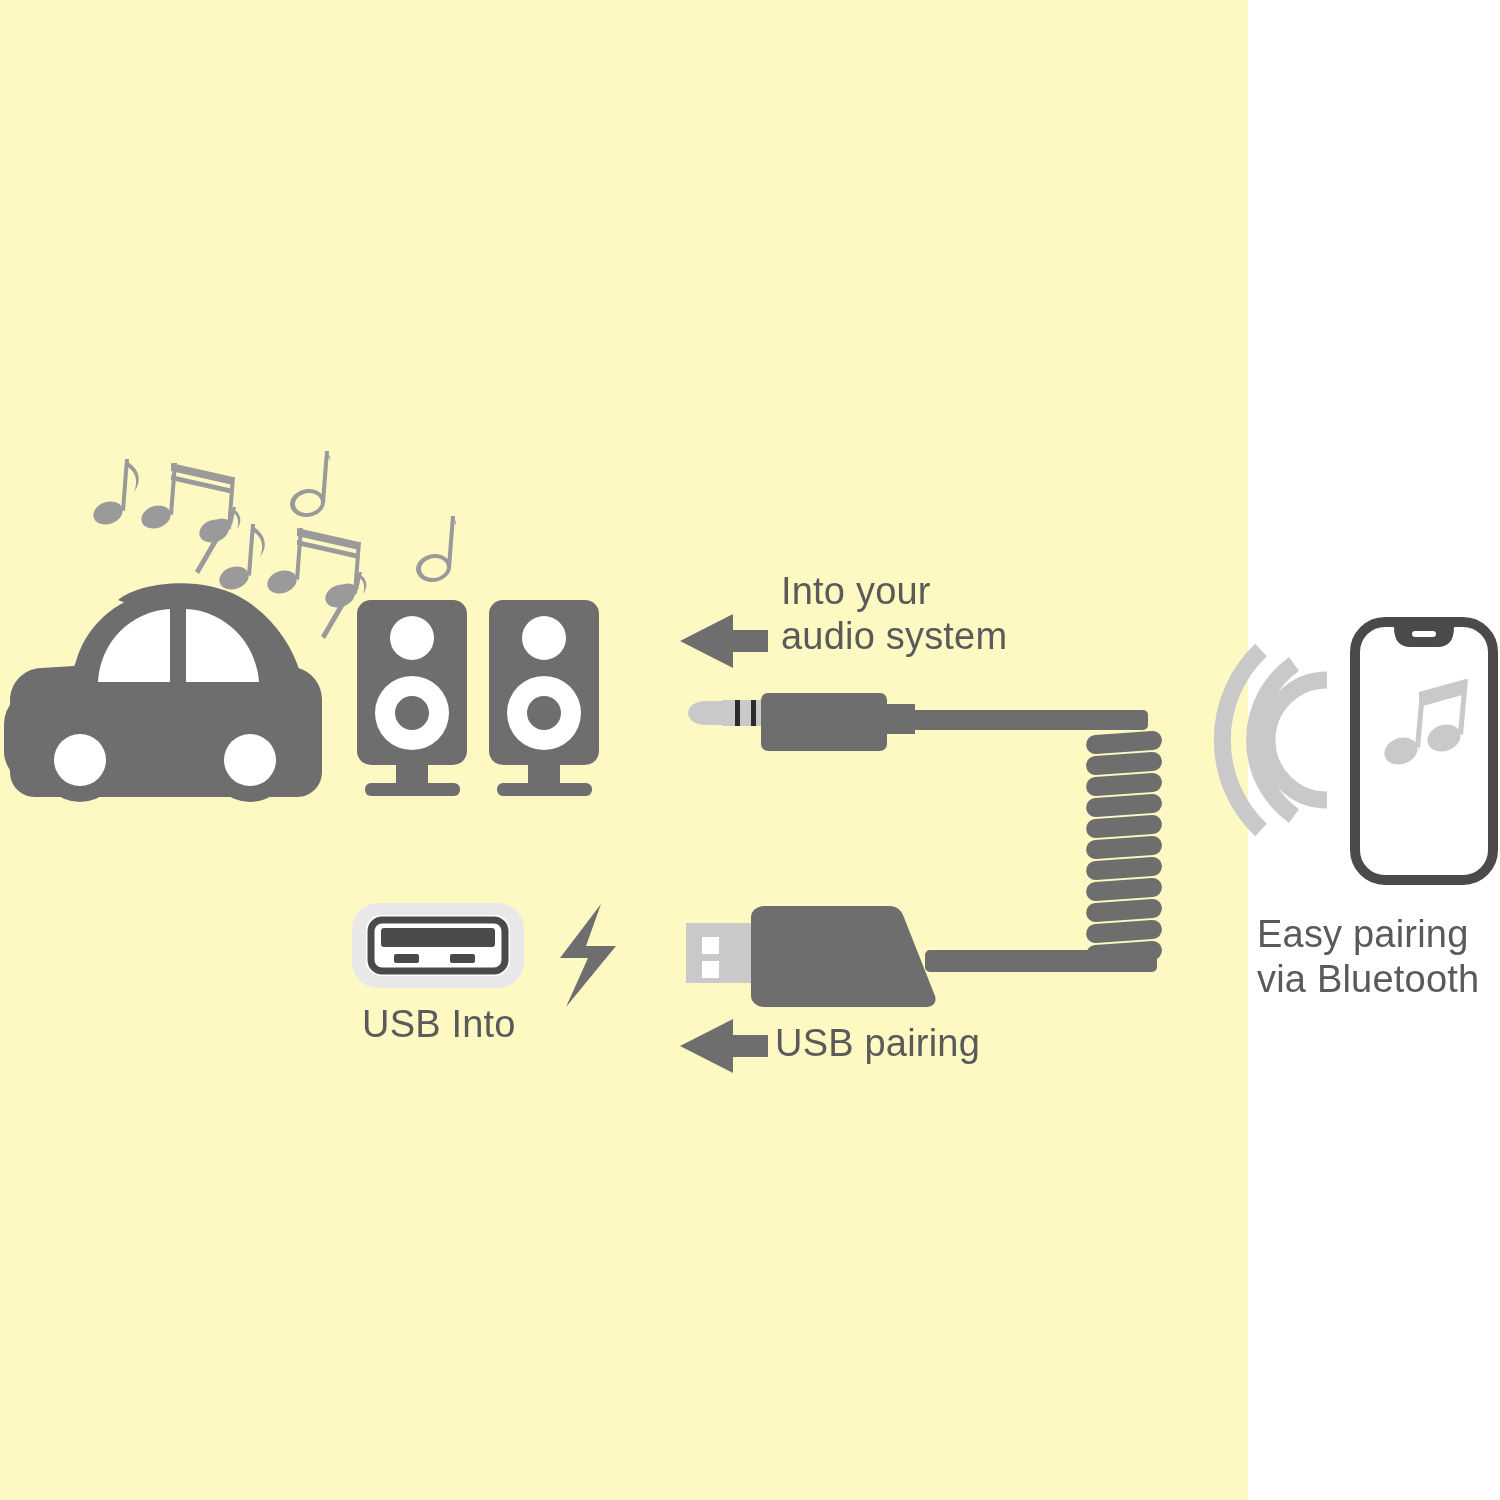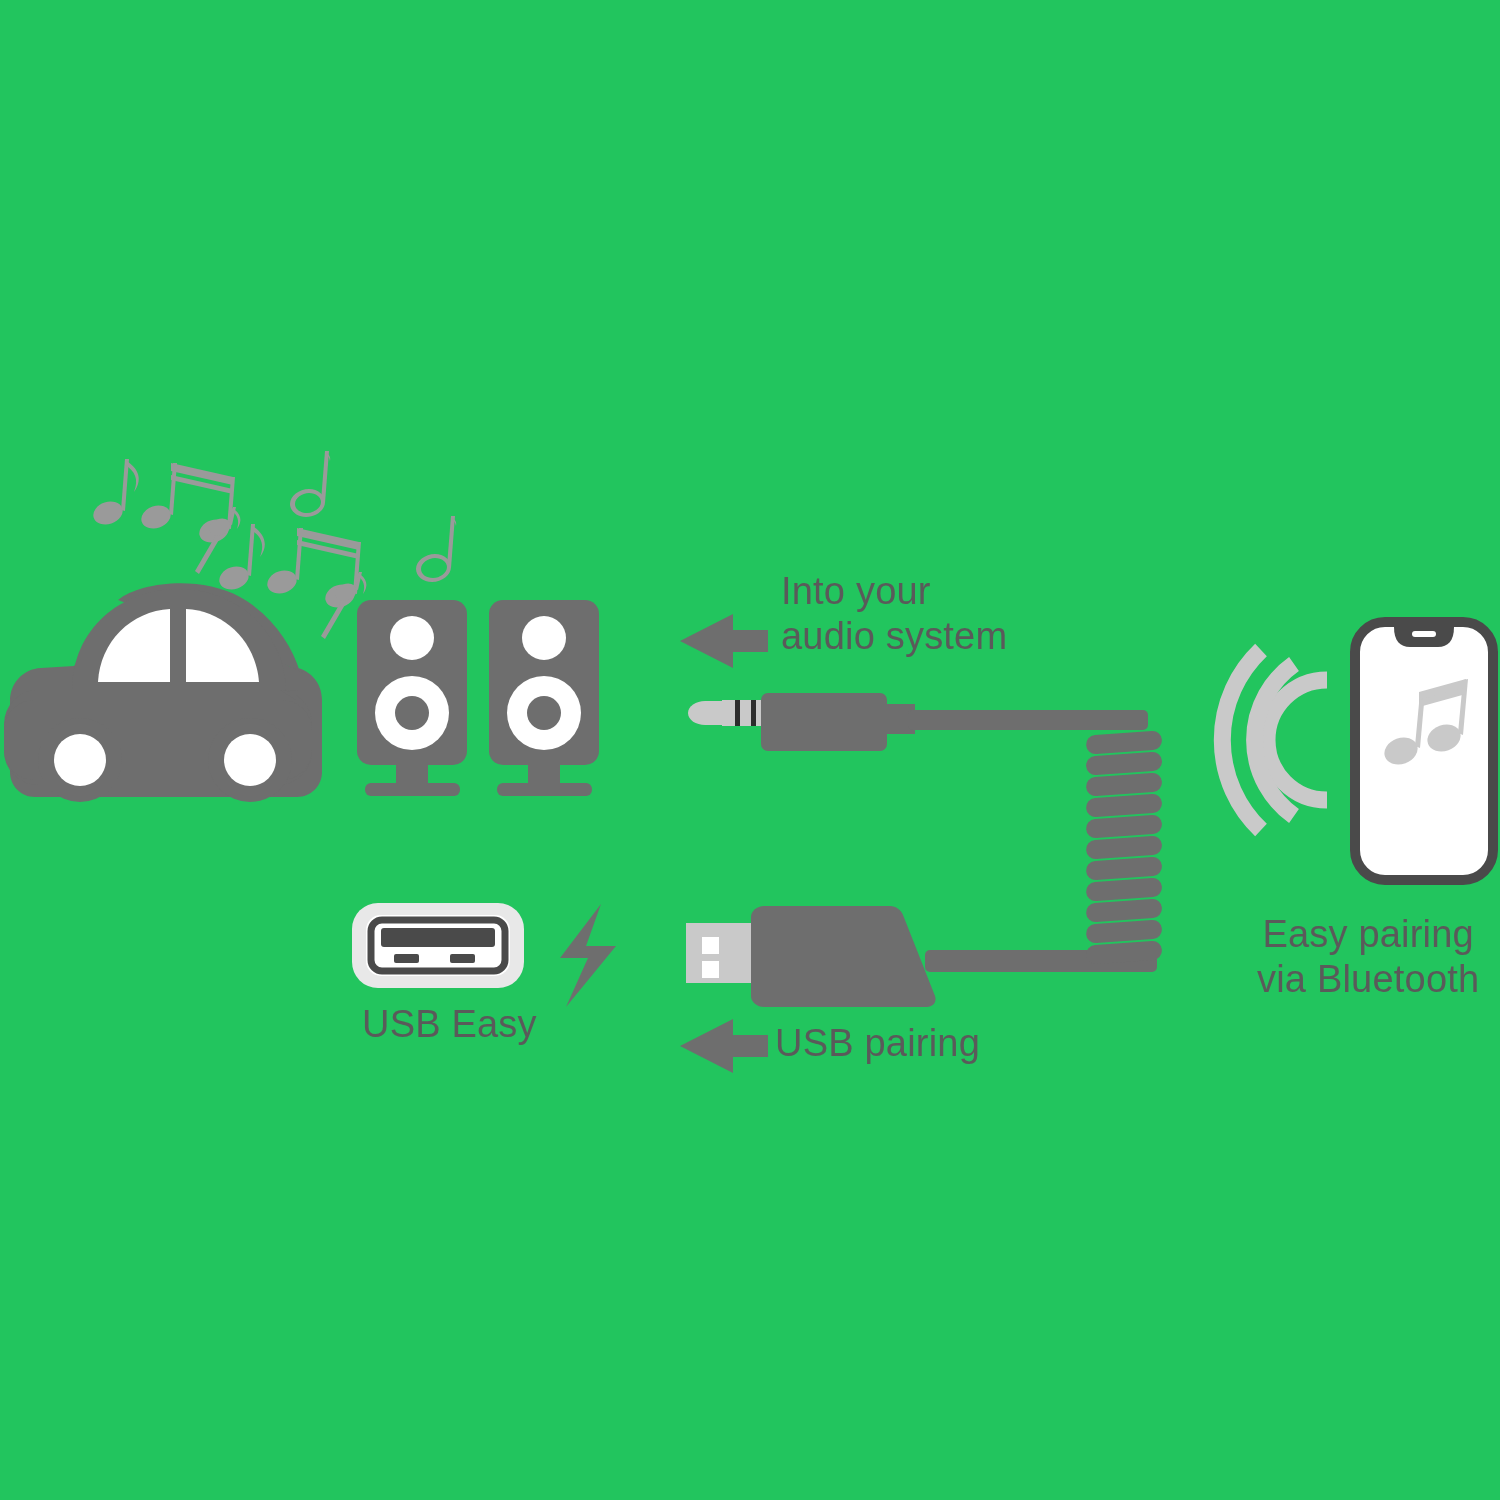--- a/index.html
+++ b/index.html
@@ -9,23 +9,23 @@
     background: #ffffff;
   }
   body {
     width: 1500px;
     height: 1500px;
     font-family: "Liberation Sans", sans-serif;
     overflow: hidden;
   }
   .stage {
     position: relative;
-    width: 1500px;
+    width: 1248px;
     height: 1500px;
-    background: #22c55e;
+    background: #fef9c3;
   }
   .layer {
     position: absolute;
     top: 0;
     left: 0;
     width: 1500px;
     height: 1500px;
   }
   .label {
     position: absolute;
@@ -49,21 +49,21 @@
   }
   #label-usb-port {
     left: 362px;
     top: 1002px;
     font-size: 38px;
   }
   #label-bluetooth {
     left: 1257px;
     top: 912px;
     font-size: 38px;
-    text-align: center;
+    text-align: left;
   }
 </style>
 </head>
 <body>
 
 <div class="stage">
 
   <svg class="layer" viewBox="0 0 1500 1500" xmlns="http://www.w3.org/2000/svg">
 
     <g fill="#9a9a9a">
@@ -304,18 +304,18 @@
       </g>
     </g>
 
   </svg>
 
   <div class="label" id="label-audio-system">Into your
 audio system</div>
 
   <div class="label" id="label-usb-powered">USB pairing</div>
 
-  <div class="label" id="label-usb-port">USB Easy</div>
+  <div class="label" id="label-usb-port">USB Into</div>
 
   <div class="label" id="label-bluetooth">Easy pairing
 via Bluetooth</div>
 
 </div>
 
 </body></html>

